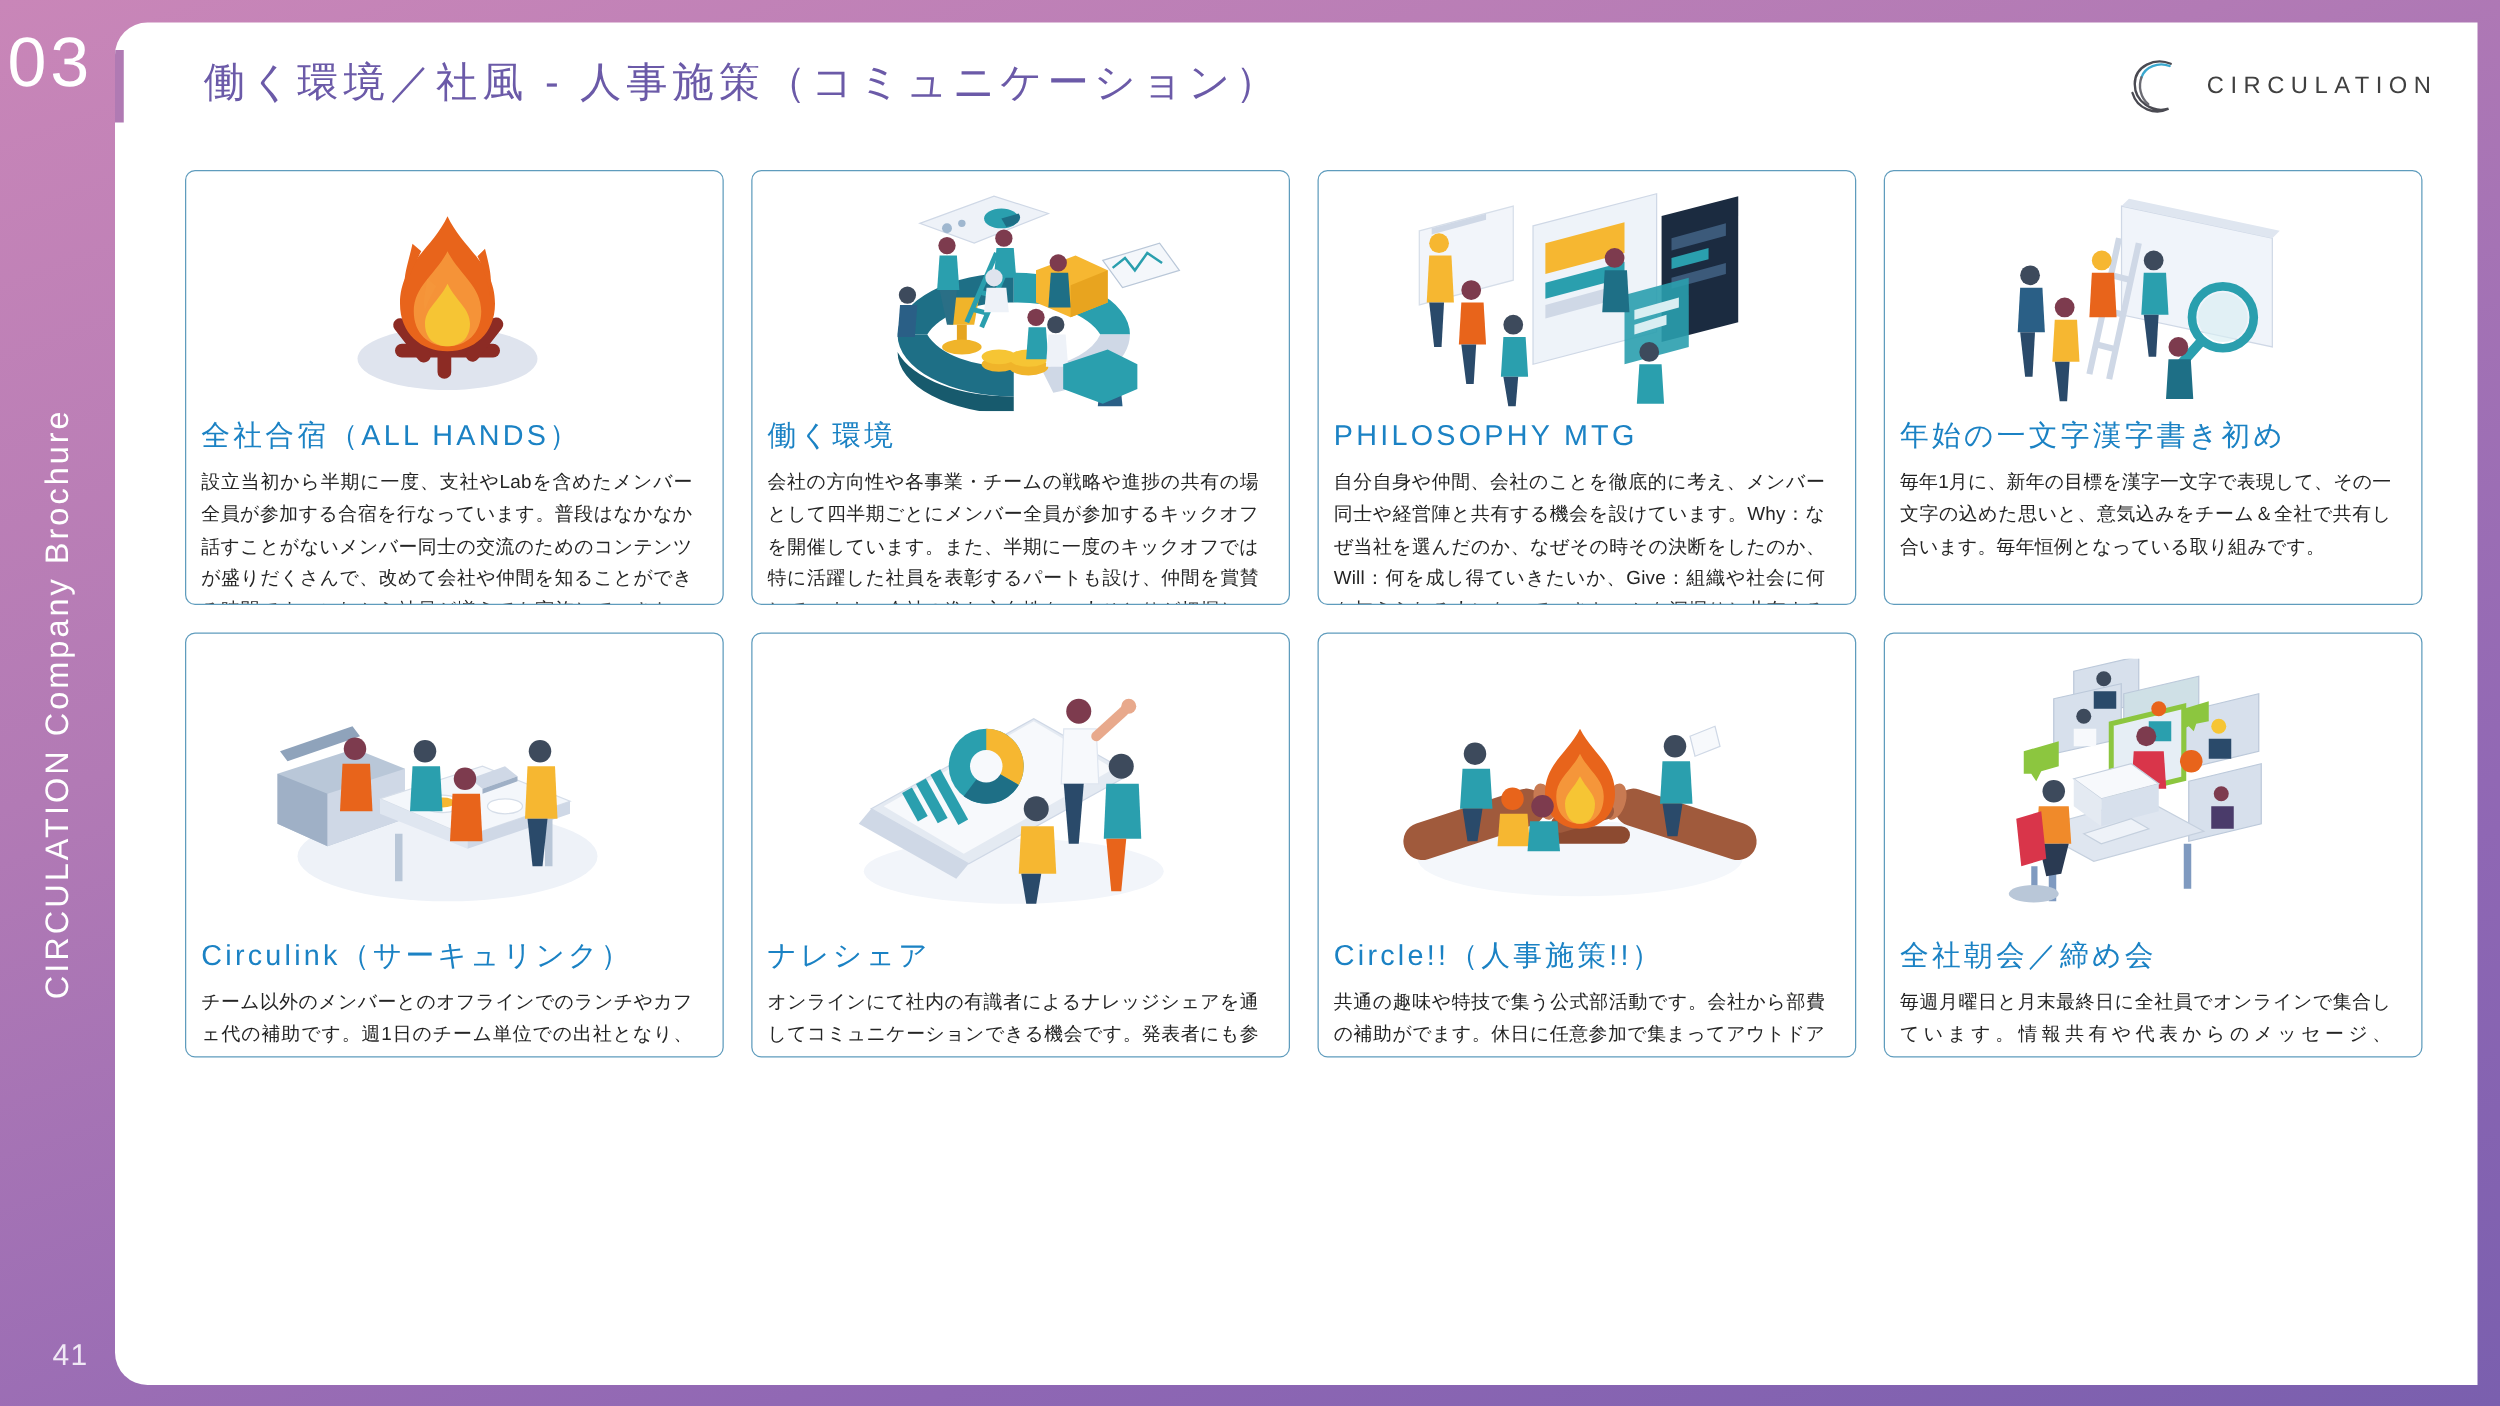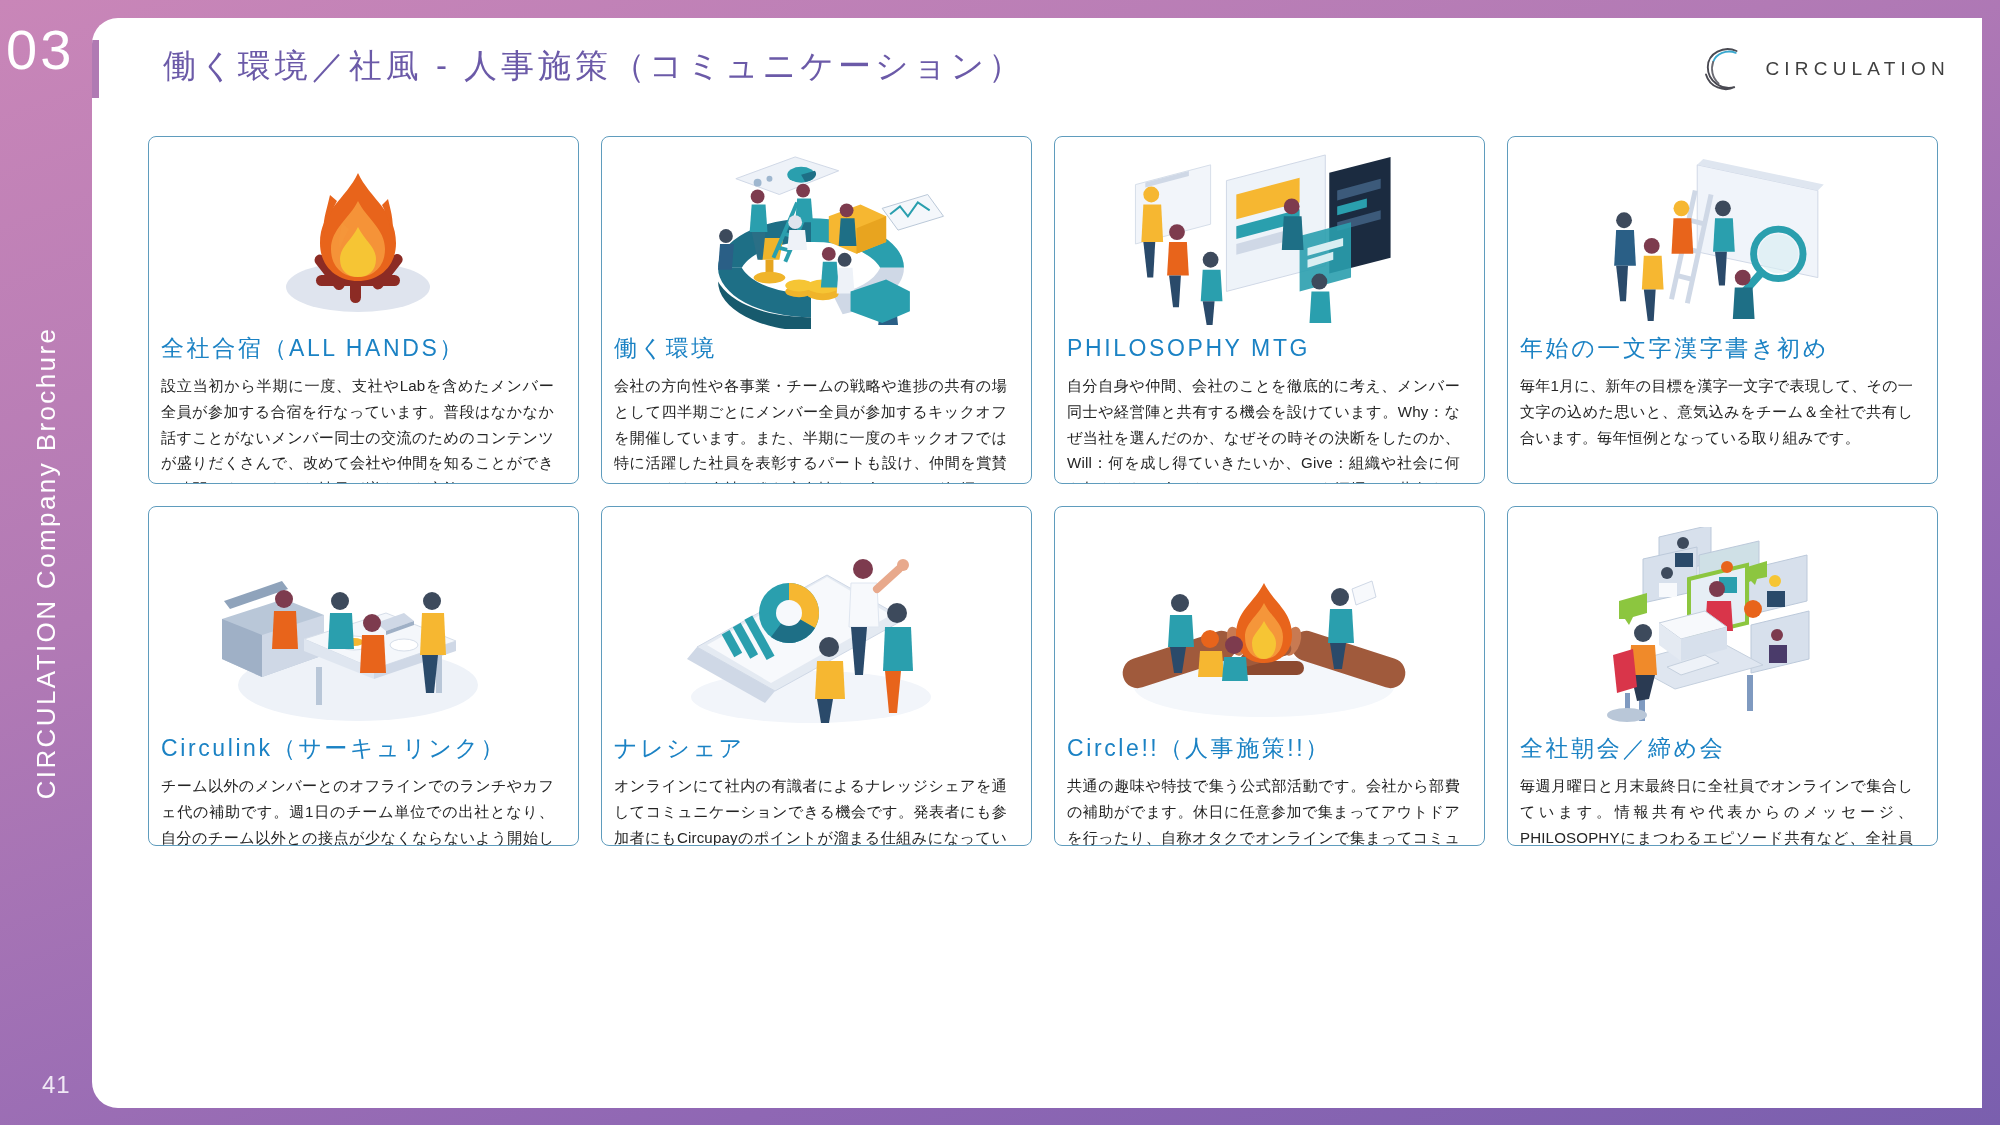--- a/index.html
+++ b/index.html
@@ -138,21 +138,21 @@
   .card-body {
     color: #242424;
     font-size: 15.1px;
     line-height: 1.72;
     letter-spacing: 0.15px;
     text-align: justify;
     text-justify: inter-character;
   }
   
   .row2 .card-illustration { height: 212px; }
-  .row2 .card-title { margin-top: 2px; }
+  .row2 .card-title { margin-top: 18px; }
 </style>
 </head>
 <body>
 
 <div id="rail">
   <div id="rail-vertical-text">CIRCULATION Company Brochure</div>
   <div id="page-number">41</div>
 </div>
 <div id="chapter-number">03</div>
 

